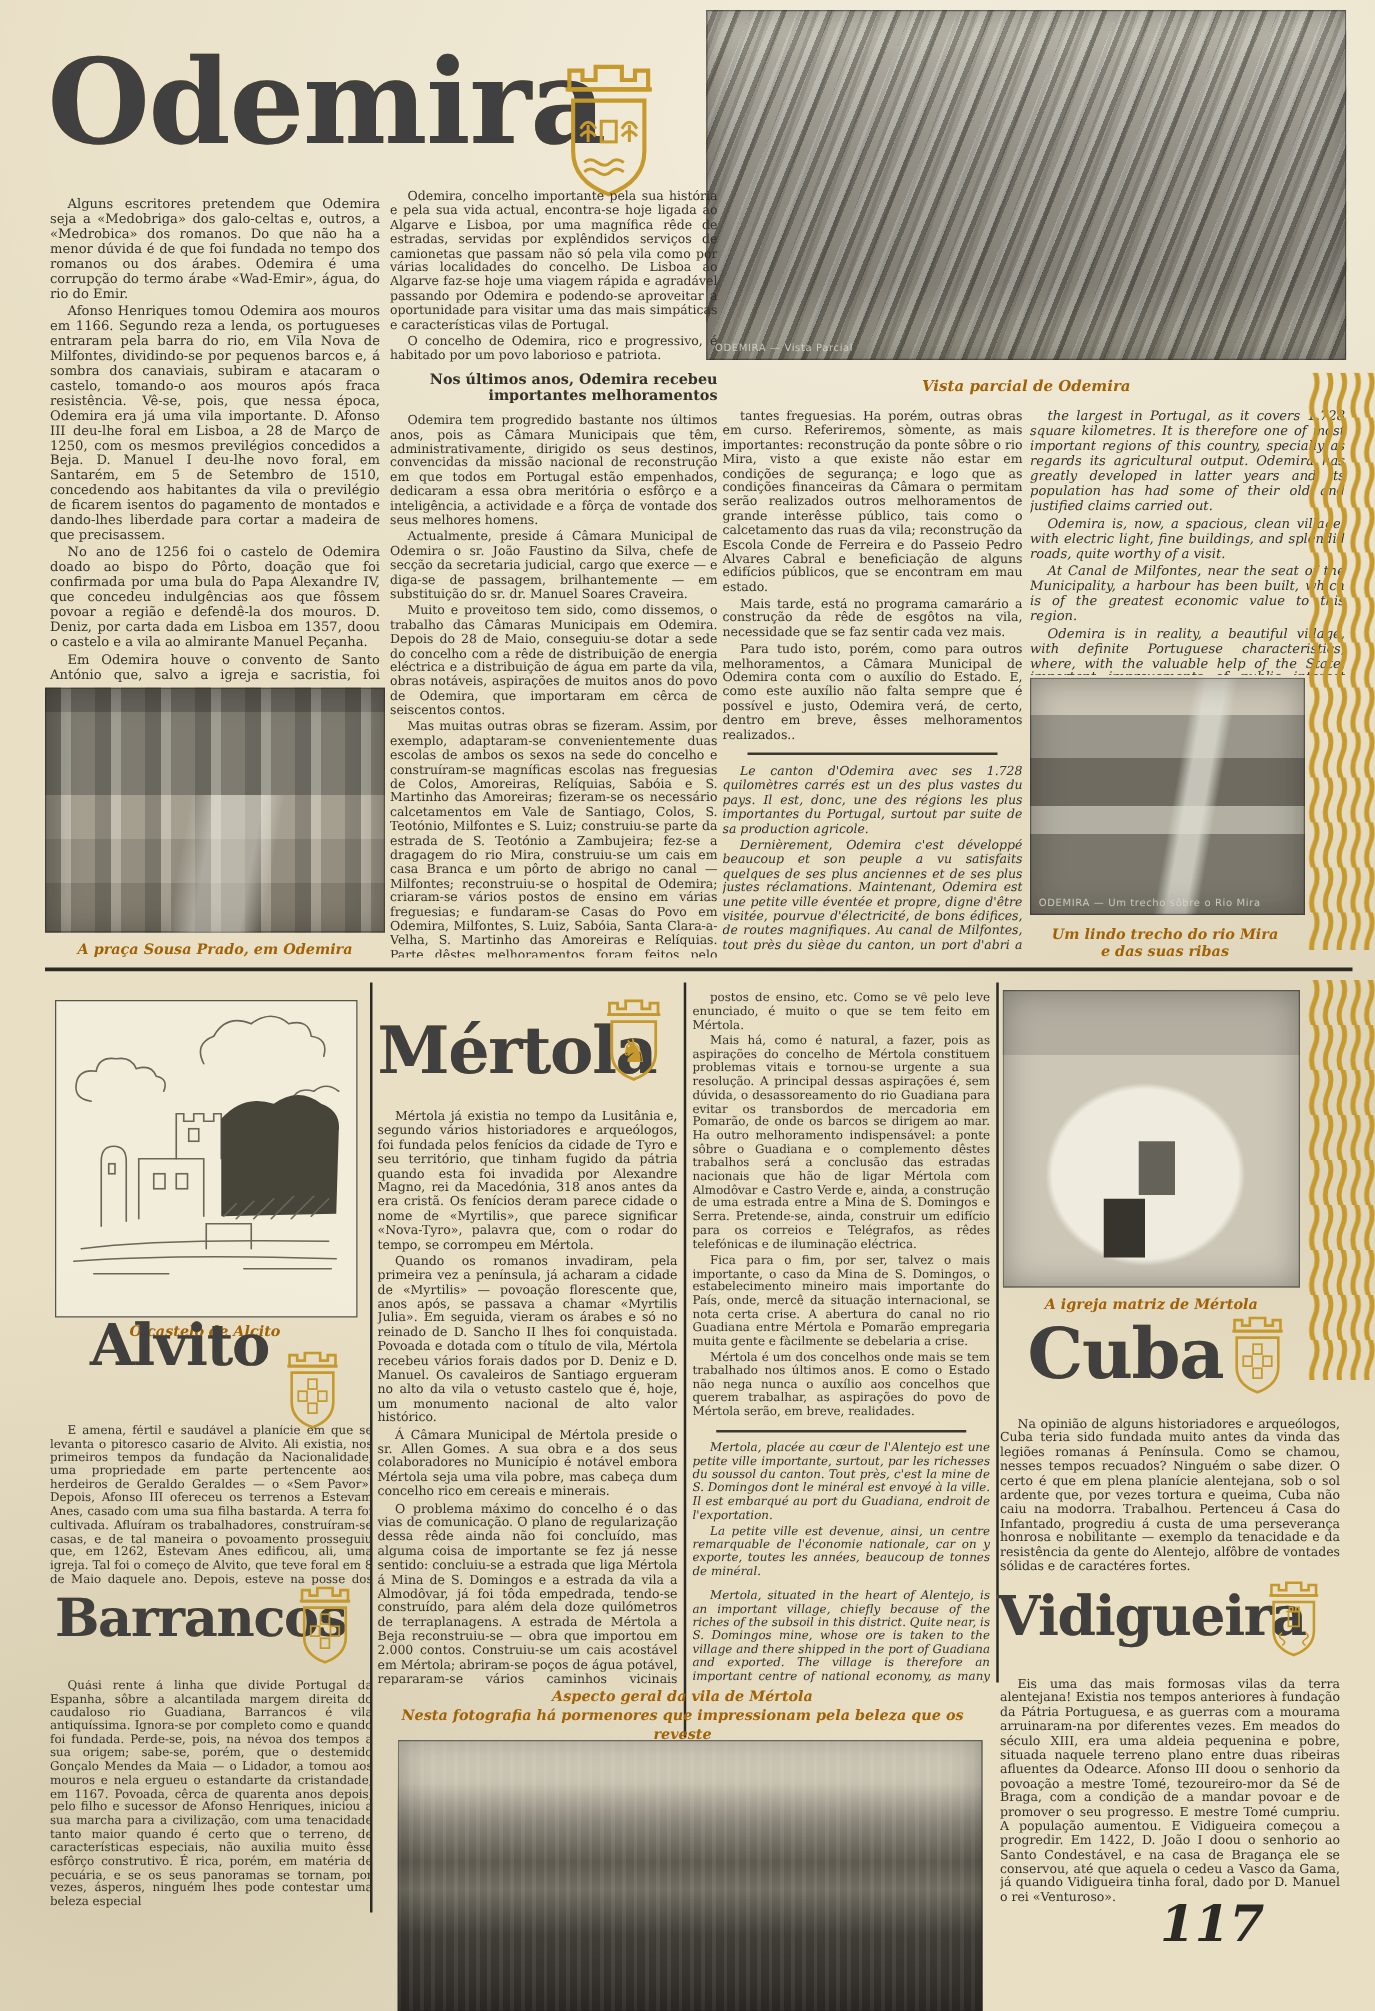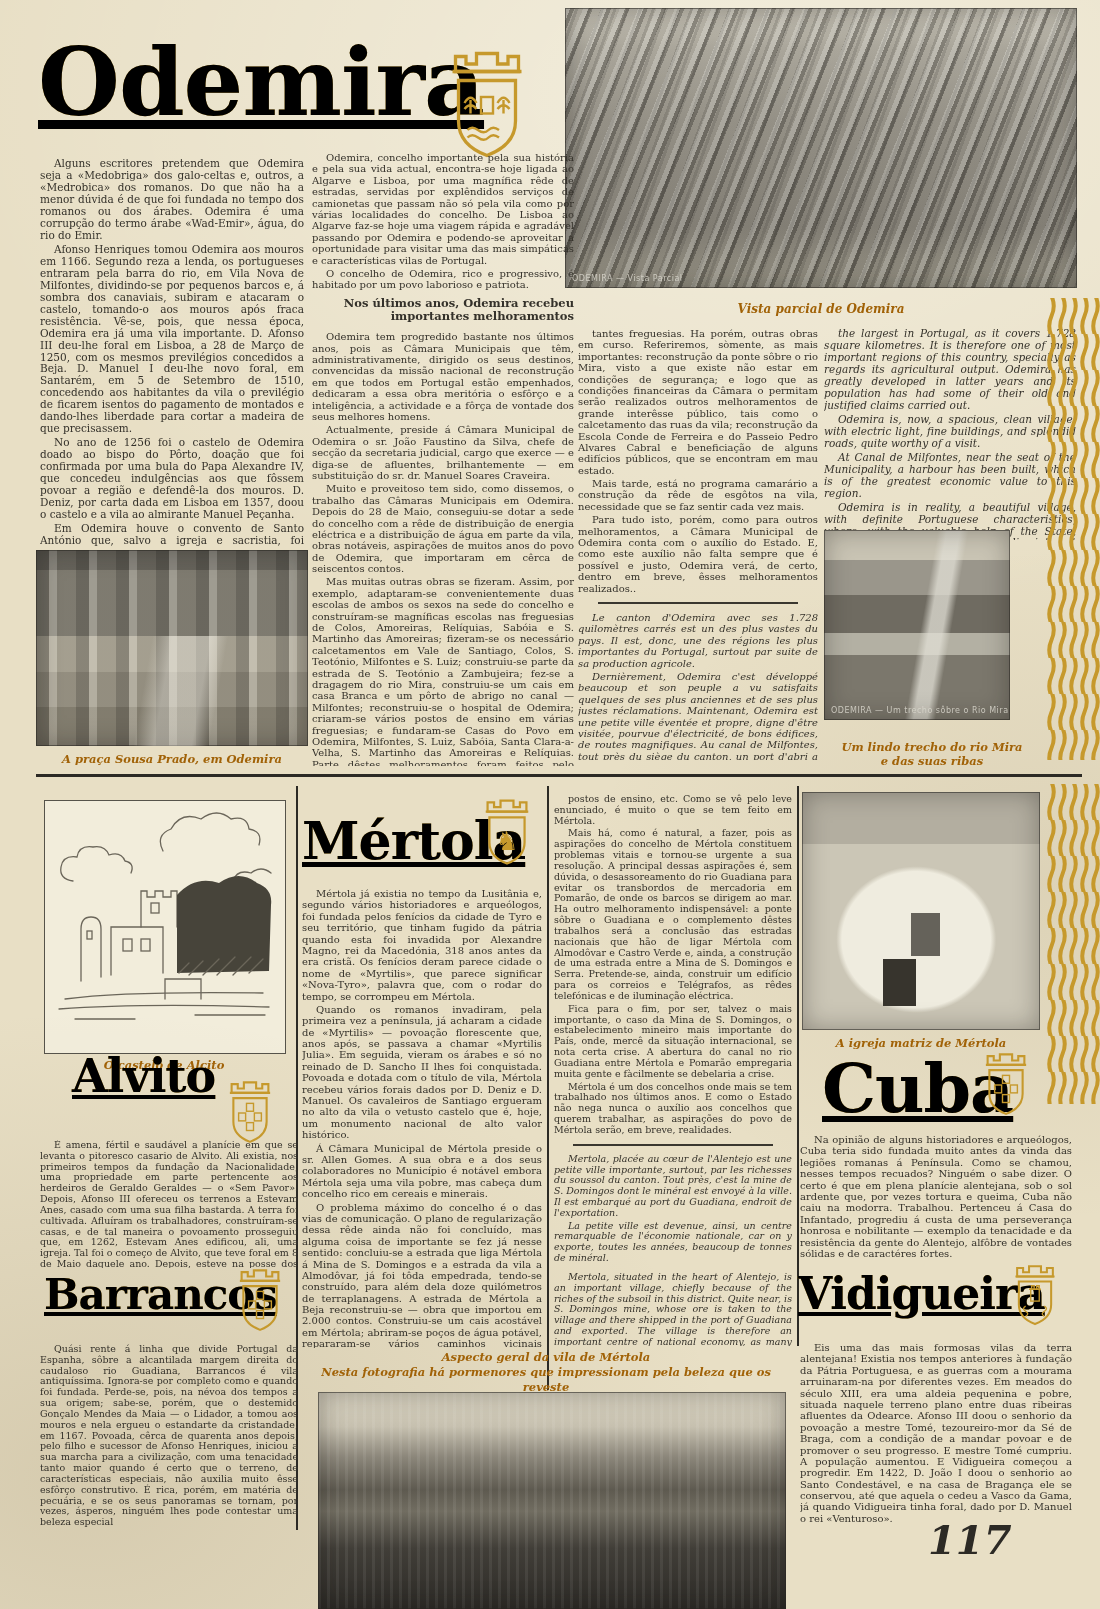--- a/index.html
+++ b/index.html
@@ -6,22 +6,22 @@
   #page{position:relative;width:1100px;height:1609px;margin:0 auto;overflow:hidden;
         background:#e8dfc5;font-family:"DejaVu Serif",serif;color:#34312a;}
   #page::before{content:"";position:absolute;inset:0;pointer-events:none;
         background:
           radial-gradient(120% 55% at 68% 6%, rgba(255,255,250,.45), transparent 60%),
           radial-gradient(90% 45% at 8% 92%, rgba(118,98,58,.16), transparent 65%),
           radial-gradient(60% 30% at 95% 55%, rgba(120,100,60,.10), transparent 70%);}
   .abs{position:absolute;}
   .col{text-align:justify;line-height:1.14;}
   .col p{margin:0 0 2px 0;text-indent:14px;}
-  .gold{color:#000000;font-family:"DejaVu Serif",serif;font-weight:bold;line-height:.9;
-        letter-spacing:-1px;text-shadow:0 0 0 #c6992c;text-decoration:underline;}
+  .gold{color:#404040;font-family:"DejaVu Serif",serif;font-weight:bold;line-height:.9;
+        letter-spacing:-1px;text-shadow:0 0 0 #c6992c;}
   .caption{font-style:italic;font-weight:bold;text-align:center;color:#a16207;
         font-family:"DejaVu Serif",serif;}
   .photo{background-color:#8f8c83;box-shadow:inset 0 0 0 1px rgba(40,38,32,.55), inset 0 0 26px rgba(20,18,15,.35);}
   .overlay-label{position:absolute;left:7px;bottom:5px;font-size:8px;color:#d9d6cc;
         font-family:"DejaVu Sans",sans-serif;letter-spacing:.5px;opacity:.85;}
   .sep{width:200px;height:2px;background:#3a372f;margin:8px auto 8px auto;}
   .vrule{width:2px;background:#2c2a25;}
   .ital{font-style:italic;}
   .subhead{font-weight:bold;text-align:right;font-size:11.5px;line-height:1.2;margin:6px 0 7px 0;}
   .crest{display:block;}
@@ -97,21 +97,21 @@
   </div>
 
   <div class="abs photo" id="photo-praca" style="left:36px;top:550px;width:272px;height:196px;"></div>
   <div class="abs caption" style="left:36px;top:752px;width:272px;font-size:11.5px;">A praça Sousa Prado, em Odemira</div>
 
   <div class="abs col" id="od-col2" style="left:312px;top:152px;width:262px;height:614px;overflow:hidden;">
     <p>Odemira, concelho importante pela sua história e pela sua vida actual, encontra-se hoje ligada ao Algarve e Lisboa, por uma magnífica rêde de estradas, servidas por explêndidos serviços de camionetas que passam não só pela vila como por várias localidades do concelho. De Lisboa ao Algarve faz-se hoje uma viagem rápida e agradável passando por Odemira e podendo-se aproveitar a oportunidade para visitar uma das mais simpáticas e características vilas de Portugal.</p>
     <p>O concelho de Odemira, rico e progressivo, é habitado por um povo laborioso e patriota.</p>
     <div class="subhead">Nos últimos anos, Odemira recebeu importantes melhoramentos</div>
     <p>Odemira tem progredido bastante nos últimos anos, pois as Câmara Municipais que têm, administrativamente, dirigido os seus destinos, convencidas da missão nacional de reconstrução em que todos em Portugal estão empenhados, dedicaram a essa obra meritória o esfôrço e a inteligência, a actividade e a fôrça de vontade dos seus melhores homens.</p>
-    <p>Actualmente, preside á Câmara Municipal de Odemira o sr. João Faustino da Silva, chefe de secção da secretaria judicial, cargo que exerce — e diga-se de afluentes, brilhantemente — em substituição do sr. dr. Manuel Soares Craveira.</p>
+    <p>Actualmente, preside á Câmara Municipal de Odemira o sr. João Faustino da Silva, chefe de secção da secretaria judicial, cargo que exerce — e diga-se de passagem, brilhantemente — em substituição do sr. dr. Manuel Soares Craveira.</p>
     <p>Muito e proveitoso tem sido, como dissemos, o trabalho das Câmaras Municipais em Odemira. Depois do 28 de Maio, conseguiu-se dotar a sede do concelho com a rêde de distribuição de energia eléctrica e a distribuição de água em parte da vila, obras notáveis, aspirações de muitos anos do povo de Odemira, que importaram em cêrca de seiscentos contos.</p>
     <p>Mas muitas outras obras se fizeram. Assim, por exemplo, adaptaram-se convenientemente duas escolas de ambos os sexos na sede do concelho e construíram-se magníficas escolas nas freguesias de Colos, Amoreiras, Relíquias, Sabóia e S. Martinho das Amoreiras; fizeram-se os necessário calcetamentos em Vale de Santiago, Colos, S. Teotónio, Milfontes e S. Luiz; construiu-se parte da estrada de S. Teotónio a Zambujeira; fez-se a dragagem do rio Mira, construiu-se um cais em casa Branca e um pôrto de abrigo no canal — Milfontes; reconstruiu-se o hospital de Odemira; criaram-se vários postos de ensino em várias freguesias; e fundaram-se Casas do Povo em Odemira, Milfontes, S. Luiz, Sabóia, Santa Clara-a-Velha, S. Martinho das Amoreiras e Relíquias. Parte dêstes melhoramentos foram feitos pelo Estado em regime de comparticipação com a Câmara Municipal.</p>
 
   </div>
 
   <div class="abs col" id="od-col3" style="left:578px;top:328px;width:240px;height:432px;overflow:hidden;">
     <p>tantes freguesias. Ha porém, outras obras em curso. Referiremos, sòmente, as mais importantes: reconstrução da ponte sôbre o rio Mira, visto a que existe não estar em condições de segurança; e logo que as condições financeiras da Câmara o permitam serão realizados outros melhoramentos de grande interêsse público, tais como o calcetamento das ruas da vila; reconstrução da Escola Conde de Ferreira e do Passeio Pedro Alvares Cabral e beneficiação de alguns edifícios públicos, que se encontram em mau estado.</p>
     <p>Mais tarde, está no programa camarário a construção da rêde de esgôtos na vila, necessidade que se faz sentir cada vez mais.</p>
     <p>Para tudo isto, porém, como para outros melhoramentos, a Câmara Municipal de Odemira conta com o auxílio do Estado. E, como este auxílio não falta sempre que é possível e justo, Odemira verá, de certo, dentro em breve, êsses melhoramentos realizados..</p>
     <div class="sep"></div>
@@ -120,21 +120,21 @@
 
   </div>
 
   <div class="abs col" id="od-col4" style="left:824px;top:328px;width:252px;height:212px;overflow:hidden;">
     <p>the largest in Portugal, as it covers 1.728 square kilometres. It is therefore one of most important regions of this country, specially as regards its agricultural output. Odemira has greatly developed in latter years and its population has had some of their old and justified claims carried out.</p>
     <p>Odemira is, now, a spacious, clean village, with electric light, fine buildings, and splendid roads, quite worthy of a visit.</p>
     <p>At Canal de Milfontes, near the seat of the Municipality, a harbour has been built, which is of the greatest economic value to this region.</p>
     <p>Odemira is in reality, a beautiful village, with definite Portuguese characteristics, where, with the valuable help of the State, important improvements of public interest have been realised.</p>
   </div>
 
-  <div class="abs photo" id="photo-rio" style="left:824px;top:530px;width:186px;height:190px;">
+  <div class="abs photo" id="photo-rio" style="left:824px;top:542px;width:220px;height:190px;">
     <span class="overlay-label">ODEMIRA — Um trecho sôbre o Rio Mira</span>
   </div>
   <div class="abs caption" style="left:792px;top:740px;width:280px;font-size:11.5px;line-height:1.25;">
     <div>Um lindo trecho do rio Mira</div>
     <div>e das suas ribas</div>
   </div>
 
   <div class="abs gold-waves" style="left:1046px;top:298px;width:54px;height:462px;">
     <svg width="54" height="462">
         <defs>
@@ -248,21 +248,21 @@
 
   <div class="abs caption" style="left:300px;top:1350px;width:492px;font-size:11.5px;line-height:1.3;">
     <div>Aspecto geral da vila de Mértola</div>
     <div>Nesta fotografia há pormenores que impressionam pela beleza que os reveste</div>
   </div>
   <div class="abs photo" id="photo-bottom" style="left:318px;top:1392px;width:468px;height:217px;"></div>
 
   <div class="abs photo" id="photo-church" style="left:802px;top:792px;width:238px;height:238px;"></div>
   <div class="abs caption" style="left:802px;top:1036px;width:238px;font-size:11.5px;">A igreja matriz de Mértola</div>
 
-  <div class="abs gold" style="left:822px;top:1058px;font-size:68px;">Cuba</div>
+  <div class="abs gold" style="left:822px;top:1058px;font-size:56px;">Cuba</div>
   <svg class="abs crest" style="left:978px;top:1050px;" width="56" height="70" viewBox="0 0 62 80">
     <g fill="none" stroke="#c6992c" stroke-width="2.4">
       <path d="M10 17 v-10 h7 v5 h7 v-7 h14 v7 h7 v-5 h7 v10 z"></path>
         <path d="M8 17 h46"></path>
       <path d="M12 23 h38 v27 q0 16 -19 23 q-19 -7 -19 -23 z"></path>
     </g>
     <g fill="none" stroke="#c6992c" stroke-width="1.6">
       <rect x="27" y="29" width="8" height="9"></rect>
         <rect x="18" y="40" width="8" height="9"></rect>
       <rect x="36" y="40" width="8" height="9"></rect>

